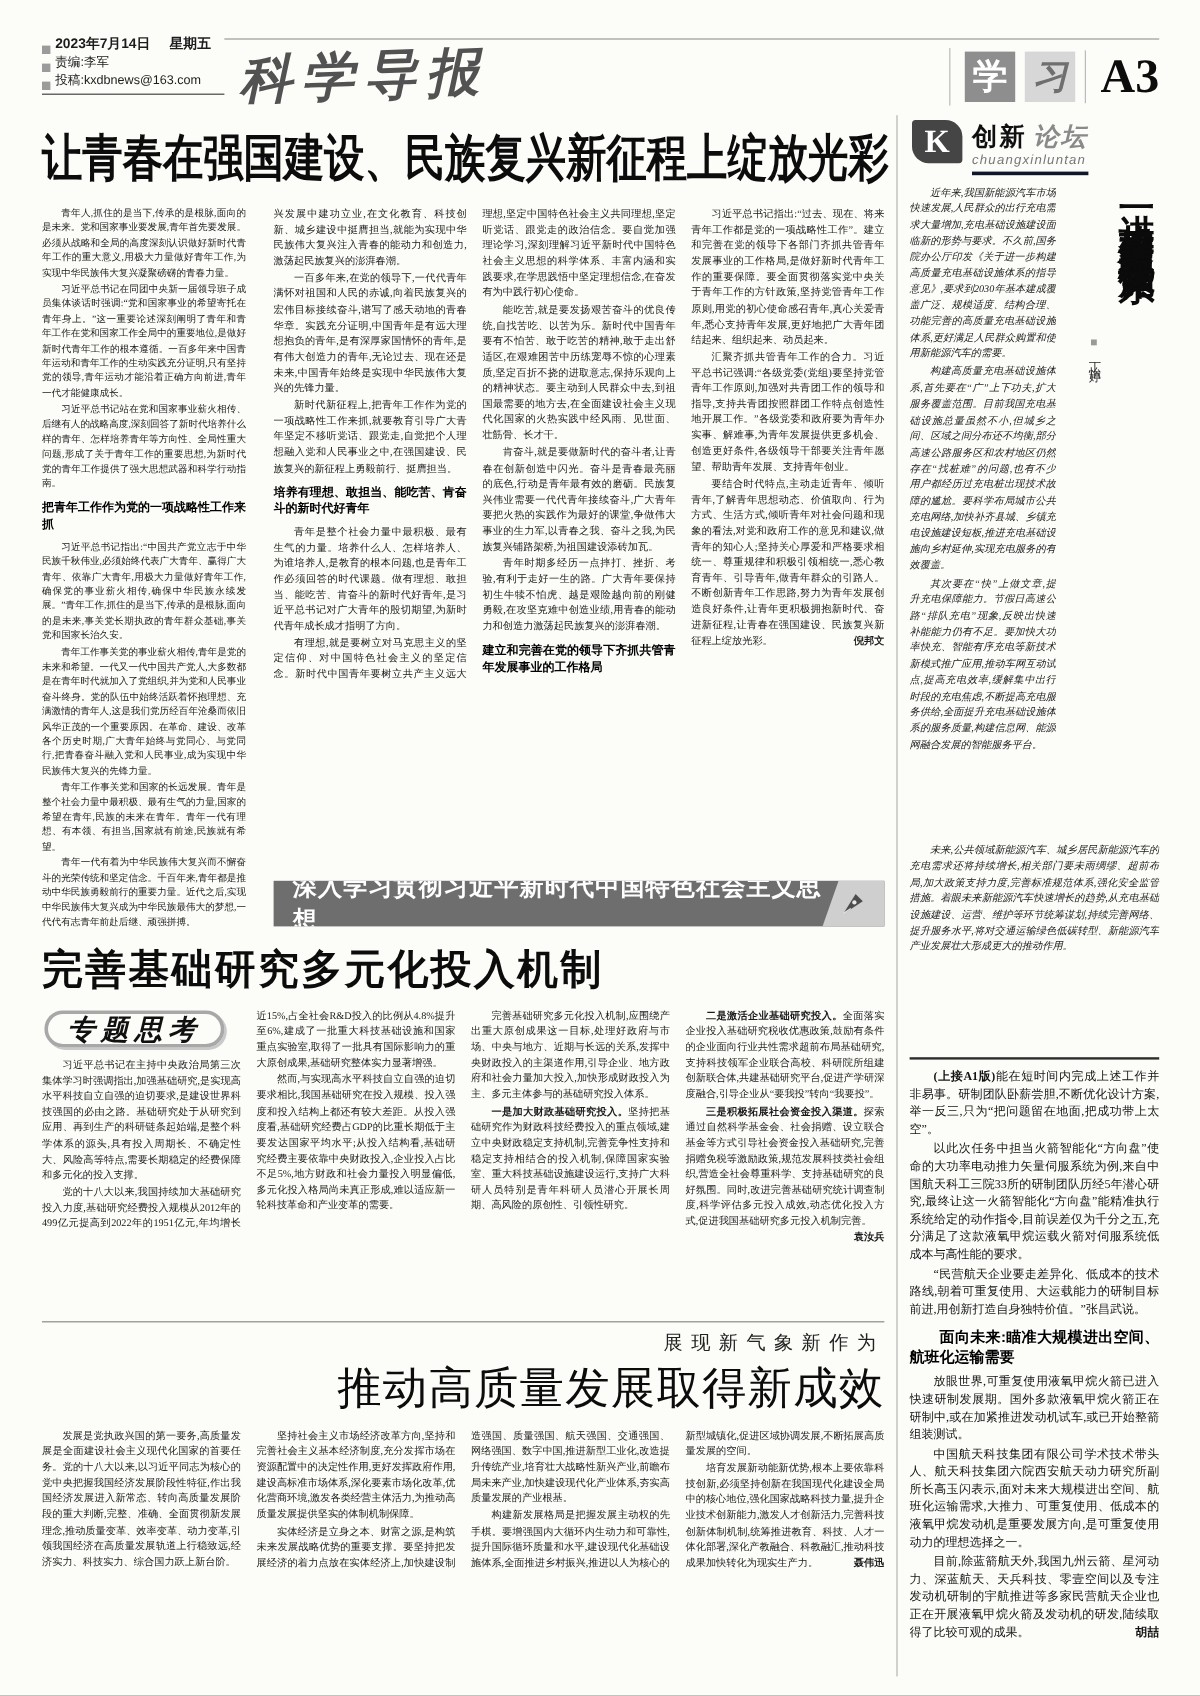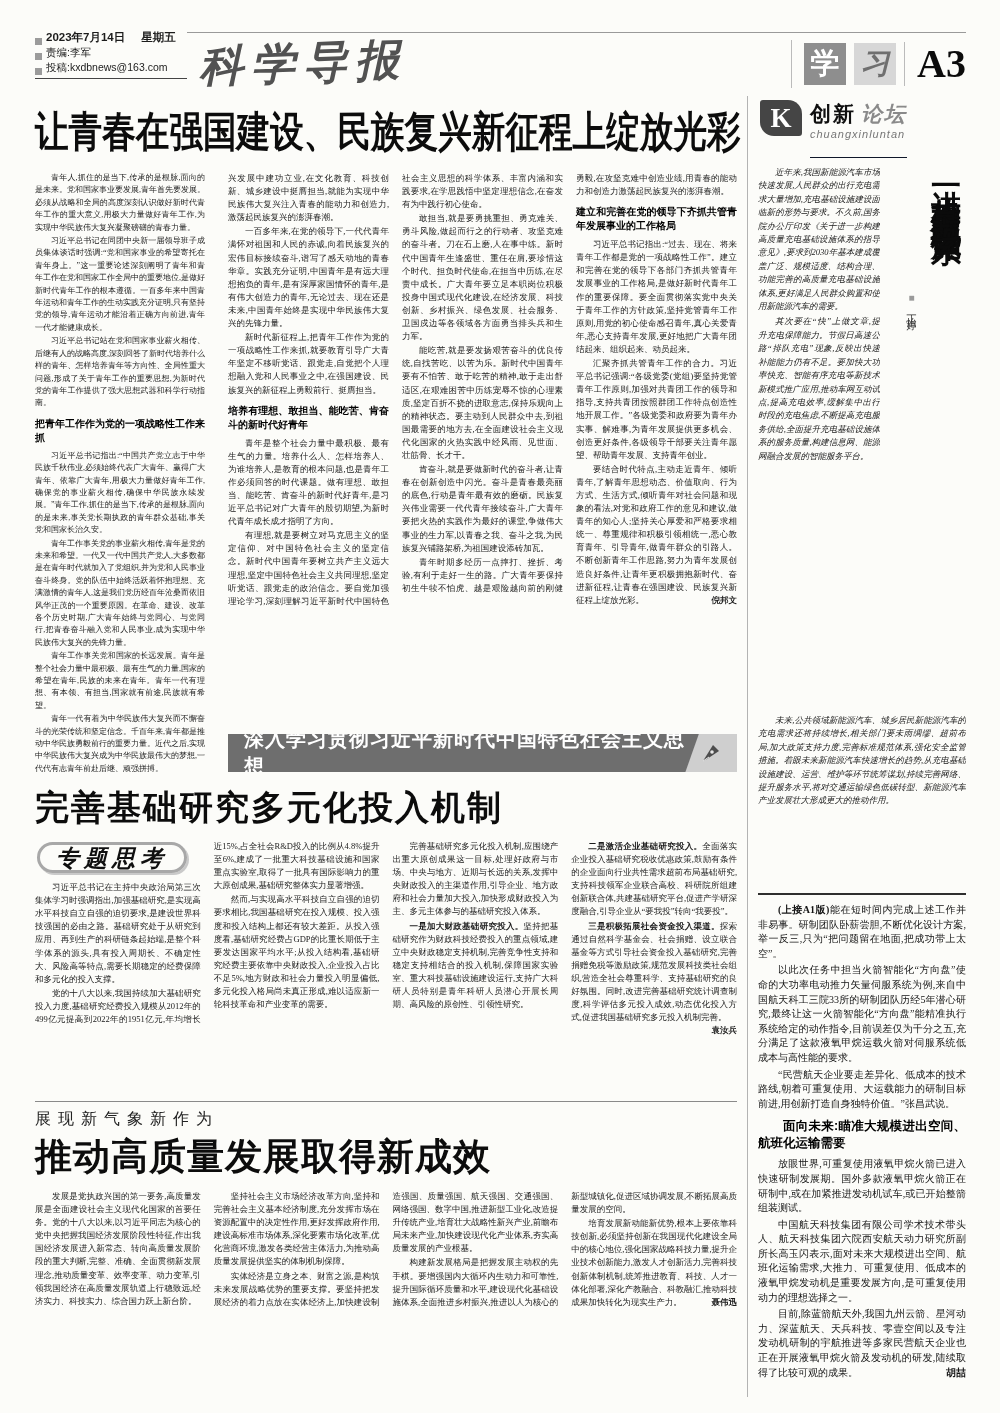--- a/index.html
+++ b/index.html
@@ -36,27 +36,27 @@
 .byline{float:right;font-weight:bold;font-style:normal;font-family:"Liberation Sans",sans-serif}
 .banner{margin-top:auto;height:38px;background:#6e6e6e;color:#fff;display:flex;align-items:center;padding-left:16px;font-size:20px;font-weight:bold;letter-spacing:1px;overflow:hidden}
 .pen-box{margin-left:auto;width:54px;height:100%;background:#cfcfcf;clip-path:polygon(26% 0,100% 0,100% 100%,0 100%);display:flex;align-items:center;justify-content:center}
 
 .mid-story{margin-top:13px;flex:0 0 auto}
 .mid-head{text-align:left;font-size:34px;font-weight:900;letter-spacing:2px;color:#0c0c0c}
 .mid-cols{columns:4;column-gap:13px;height:250px;overflow:hidden;margin-top:9px}
 .topic-label{display:inline-block;border:3px solid #a8a8a8;border-radius:40px;box-shadow:2px 2px 0 #c9c9c9;padding:7px 16px 5px;font-size:23px;font-weight:900;font-style:italic;letter-spacing:5px;margin:2px 0 8px 2px;color:#101010;font-family:"Liberation Sans",sans-serif;text-indent:0}
 
 .bottom-story{margin-top:11px;border-top:1px solid #8a8a8a;padding-top:7px;flex:0 0 auto}
-.kicker{text-align:left;font-size:16px;letter-spacing:7px;color:#222}
-.bot-head{text-align:left;font-size:37px;font-weight:700;letter-spacing:1px;margin:2px 0 8px;color:#0c0c0c}
+.kicker{text-align:right;font-size:16px;letter-spacing:7px;color:#222}
+.bot-head{text-align:right;font-size:37px;font-weight:400;letter-spacing:1px;margin:2px 0 8px;color:#0c0c0c}
 .bot-cols{columns:4;column-gap:13px;height:178px;overflow:hidden}
 
 .forum-header{display:flex;align-items:flex-start;gap:8px;padding:4px 0 6px 2px;flex:0 0 auto}
 .k-logo{width:42px;height:36px;background:#454545;color:#fff;font-family:"Liberation Serif",serif;font-weight:bold;font-size:27px;display:flex;align-items:center;justify-content:center;border-radius:3px 14px 3px 14px}
-.forum-title-wrap{border-bottom:1px solid #0f172a;padding-bottom:17px}
+.forum-title-wrap{border-bottom:3px solid #0f172a;padding-bottom:3px}
 .forum-title b{font-size:21px;letter-spacing:2px;color:#0f0f0f}
 .forum-title i{font-size:21px;letter-spacing:2px;color:#8a8a8a;font-weight:bold;margin-left:5px;font-family:"Liberation Serif",serif}
 .forum-pinyin{font-style:italic;color:#777;font-size:11px;letter-spacing:1px}
 .forum-top{display:flex;height:544px;margin-top:2px;flex:0 0 auto}
 .forum-coltext{flex:1;overflow:hidden;min-width:0}
 .forum-coltext,.forum-wide{font-style:italic;font-family:"Liberation Serif",serif;font-size:8.5px;line-height:13.4px;text-align:justify;color:#202020}
 .forum-coltext p,.forum-wide p{text-indent:2em;margin-bottom:2px}
 .v-zone{width:86px;display:flex;justify-content:flex-end;flex:0 0 auto}
 .v-byline{writing-mode:vertical-rl;font-size:10px;color:#2a2a2a;margin-top:126px;letter-spacing:3px}
 .v-byline::before{content:"■";color:#9a9a9a}
@@ -116,21 +116,20 @@
           <p>青年一代有着为中华民族伟大复兴而不懈奋斗的光荣传统和坚定信念。千百年来,青年都是推动中华民族勇毅前行的重要力量。近代之后,实现中华民族伟大复兴成为中华民族最伟大的梦想,一代代有志青年前赴后继、顽强拼搏。</p>
         </div>
         <div class="right-wrap">
           <div class="three-cols bodytext">
             <p style="text-indent:0">兴发展中建功立业,在文化教育、科技创新、城乡建设中挺膺担当,就能为实现中华民族伟大复兴注入青春的能动力和创造力,激荡起民族复兴的澎湃春潮。</p>
             <p>一百多年来,在党的领导下,一代代青年满怀对祖国和人民的赤诚,向着民族复兴的宏伟目标接续奋斗,谱写了感天动地的青春华章。实践充分证明,中国青年是有远大理想抱负的青年,是有深厚家国情怀的青年,是有伟大创造力的青年,无论过去、现在还是未来,中国青年始终是实现中华民族伟大复兴的先锋力量。</p>
             <p>新时代新征程上,把青年工作作为党的一项战略性工作来抓,就要教育引导广大青年坚定不移听党话、跟党走,自觉把个人理想融入党和人民事业之中,在强国建设、民族复兴的新征程上勇毅前行、挺膺担当。</p>
             <h3 class="subhead">培养有理想、敢担当、能吃苦、肯奋斗的新时代好青年</h3>
             <p>青年是整个社会力量中最积极、最有生气的力量。培养什么人、怎样培养人、为谁培养人,是教育的根本问题,也是青年工作必须回答的时代课题。做有理想、敢担当、能吃苦、肯奋斗的新时代好青年,是习近平总书记对广大青年的殷切期望,为新时代青年成长成才指明了方向。</p>
             <p>有理想,就是要树立对马克思主义的坚定信仰、对中国特色社会主义的坚定信念。新时代中国青年要树立共产主义远大理想,坚定中国特色社会主义共同理想,坚定听党话、跟党走的政治信念。要自觉加强理论学习,深刻理解习近平新时代中国特色社会主义思想的科学体系、丰富内涵和实践要求,在学思践悟中坚定理想信念,在奋发有为中践行初心使命。</p>
-            <p>敢担当,就是要勇挑重担、勇克难关、勇斗风险,做起而行之的行动者、攻坚克难的奋斗者。刀在石上磨,人在事中练。新时代中国青年生逢盛世、重任在肩,要珍惜这个时代、担负时代使命,在担当中历练,在尽责中成长。广大青年要立足本职岗位积极投身中国式现代化建设,在经济发展、科技创新、乡村振兴、绿色发展、社会服务、卫国戍边等各领域各方面勇当排头兵和生力军。</p>
             <p>能吃苦,就是要发扬艰苦奋斗的优良传统,自找苦吃、以苦为乐。新时代中国青年要有不怕苦、敢于吃苦的精神,敢于走出舒适区,在艰难困苦中历练宠辱不惊的心理素质,坚定百折不挠的进取意志,保持乐观向上的精神状态。要主动到人民群众中去,到祖国最需要的地方去,在全面建设社会主义现代化国家的火热实践中经风雨、见世面、壮筋骨、长才干。</p>
             <p>肯奋斗,就是要做新时代的奋斗者,让青春在创新创造中闪光。奋斗是青春最亮丽的底色,行动是青年最有效的磨砺。民族复兴伟业需要一代代青年接续奋斗,广大青年要把火热的实践作为最好的课堂,争做伟大事业的生力军,以青春之我、奋斗之我,为民族复兴铺路架桥,为祖国建设添砖加瓦。</p>
             <p>青年时期多经历一点摔打、挫折、考验,有利于走好一生的路。广大青年要保持初生牛犊不怕虎、越是艰险越向前的刚健勇毅,在攻坚克难中创造业绩,用青春的能动力和创造力激荡起民族复兴的澎湃春潮。</p>
             <h3 class="subhead">建立和完善在党的领导下齐抓共管青年发展事业的工作格局</h3>
             <p>习近平总书记指出:“过去、现在、将来青年工作都是党的一项战略性工作”。建立和完善在党的领导下各部门齐抓共管青年发展事业的工作格局,是做好新时代青年工作的重要保障。要全面贯彻落实党中央关于青年工作的方针政策,坚持党管青年工作原则,用党的初心使命感召青年,真心关爱青年,悉心支持青年发展,更好地把广大青年团结起来、组织起来、动员起来。</p>
             <p>汇聚齐抓共管青年工作的合力。习近平总书记强调:“各级党委(党组)要坚持党管青年工作原则,加强对共青团工作的领导和指导,支持共青团按照群团工作特点创造性地开展工作。”各级党委和政府要为青年办实事、解难事,为青年发展提供更多机会、创造更好条件,各级领导干部要关注青年愿望、帮助青年发展、支持青年创业。</p>
             <p><span>要结合时代特点,主动走近青年、倾听青年,了解青年思想动态、价值取向、行为方式、生活方式,倾听青年对社会问题和现象的看法,对党和政府工作的意见和建议,做青年的知心人;坚持关心厚爱和严格要求相统一、尊重规律和积极引领相统一,悉心教育青年、引导青年,做青年群众的引路人。不断创新青年工作思路,努力为青年发展创造良好条件,让青年更积极拥抱新时代、奋进新征程,让青春在强国建设、民族复兴新征程上绽放光彩。</span><b class="byline">倪邦文</b></p>
           </div>
           <div class="banner">
             <span>深入学习贯彻习近平新时代中国特色社会主义思想</span>
@@ -179,20 +178,21 @@
         <span class="k-logo">K</span>
         <div class="forum-title-wrap">
           <div class="forum-title"><b>创新</b><i>论坛</i></div>
           <div class="forum-pinyin">chuangxinluntan</div>
         </div>
       </div>
 
       <div class="forum-top">
         <div class="forum-coltext">
           <p>近年来,我国新能源汽车市场快速发展,人民群众的出行充电需求大量增加,充电基础设施建设面临新的形势与要求。不久前,国务院办公厅印发《关于进一步构建高质量充电基础设施体系的指导意见》,要求到2030年基本建成覆盖广泛、规模适度、结构合理、功能完善的高质量充电基础设施体系,更好满足人民群众购置和使用新能源汽车的需要。</p>
+          <p>构建高质量充电基础设施体系,首先要在“广”上下功夫,扩大服务覆盖范围。目前我国充电基础设施总量虽然不小,但城乡之间、区域之间分布还不均衡,部分高速公路服务区和农村地区仍然存在“找桩难”的问题,也有不少用户都经历过充电桩出现技术故障的尴尬。要科学布局城市公共充电网络,加快补齐县城、乡镇充电设施建设短板,推进充电基础设施向乡村延伸,实现充电服务的有效覆盖。</p>
           <p>其次要在“快”上做文章,提升充电保障能力。节假日高速公路“排队充电”现象,反映出快速补能能力仍有不足。要加快大功率快充、智能有序充电等新技术新模式推广应用,推动车网互动试点,提高充电效率,缓解集中出行时段的充电焦虑,不断提高充电服务供给,全面提升充电基础设施体系的服务质量,构建信息网、能源网融合发展的智能服务平台。</p>
         </div>
         <div class="v-zone">
           <div class="v-byline">丁怡婷</div>
           <h2 class="v-head">进一步构建高质量充电基础设施体系</h2>
         </div>
       </div>
 
       <div class="forum-wide">
         <p>未来,公共领域新能源汽车、城乡居民新能源汽车的充电需求还将持续增长,相关部门要未雨绸缪、超前布局,加大政策支持力度,完善标准规范体系,强化安全监管措施。着眼未来新能源汽车快速增长的趋势,从充电基础设施建设、运营、维护等环节统筹谋划,持续完善网络、提升服务水平,将对交通运输绿色低碳转型、新能源汽车产业发展壮大形成更大的推动作用。</p>

